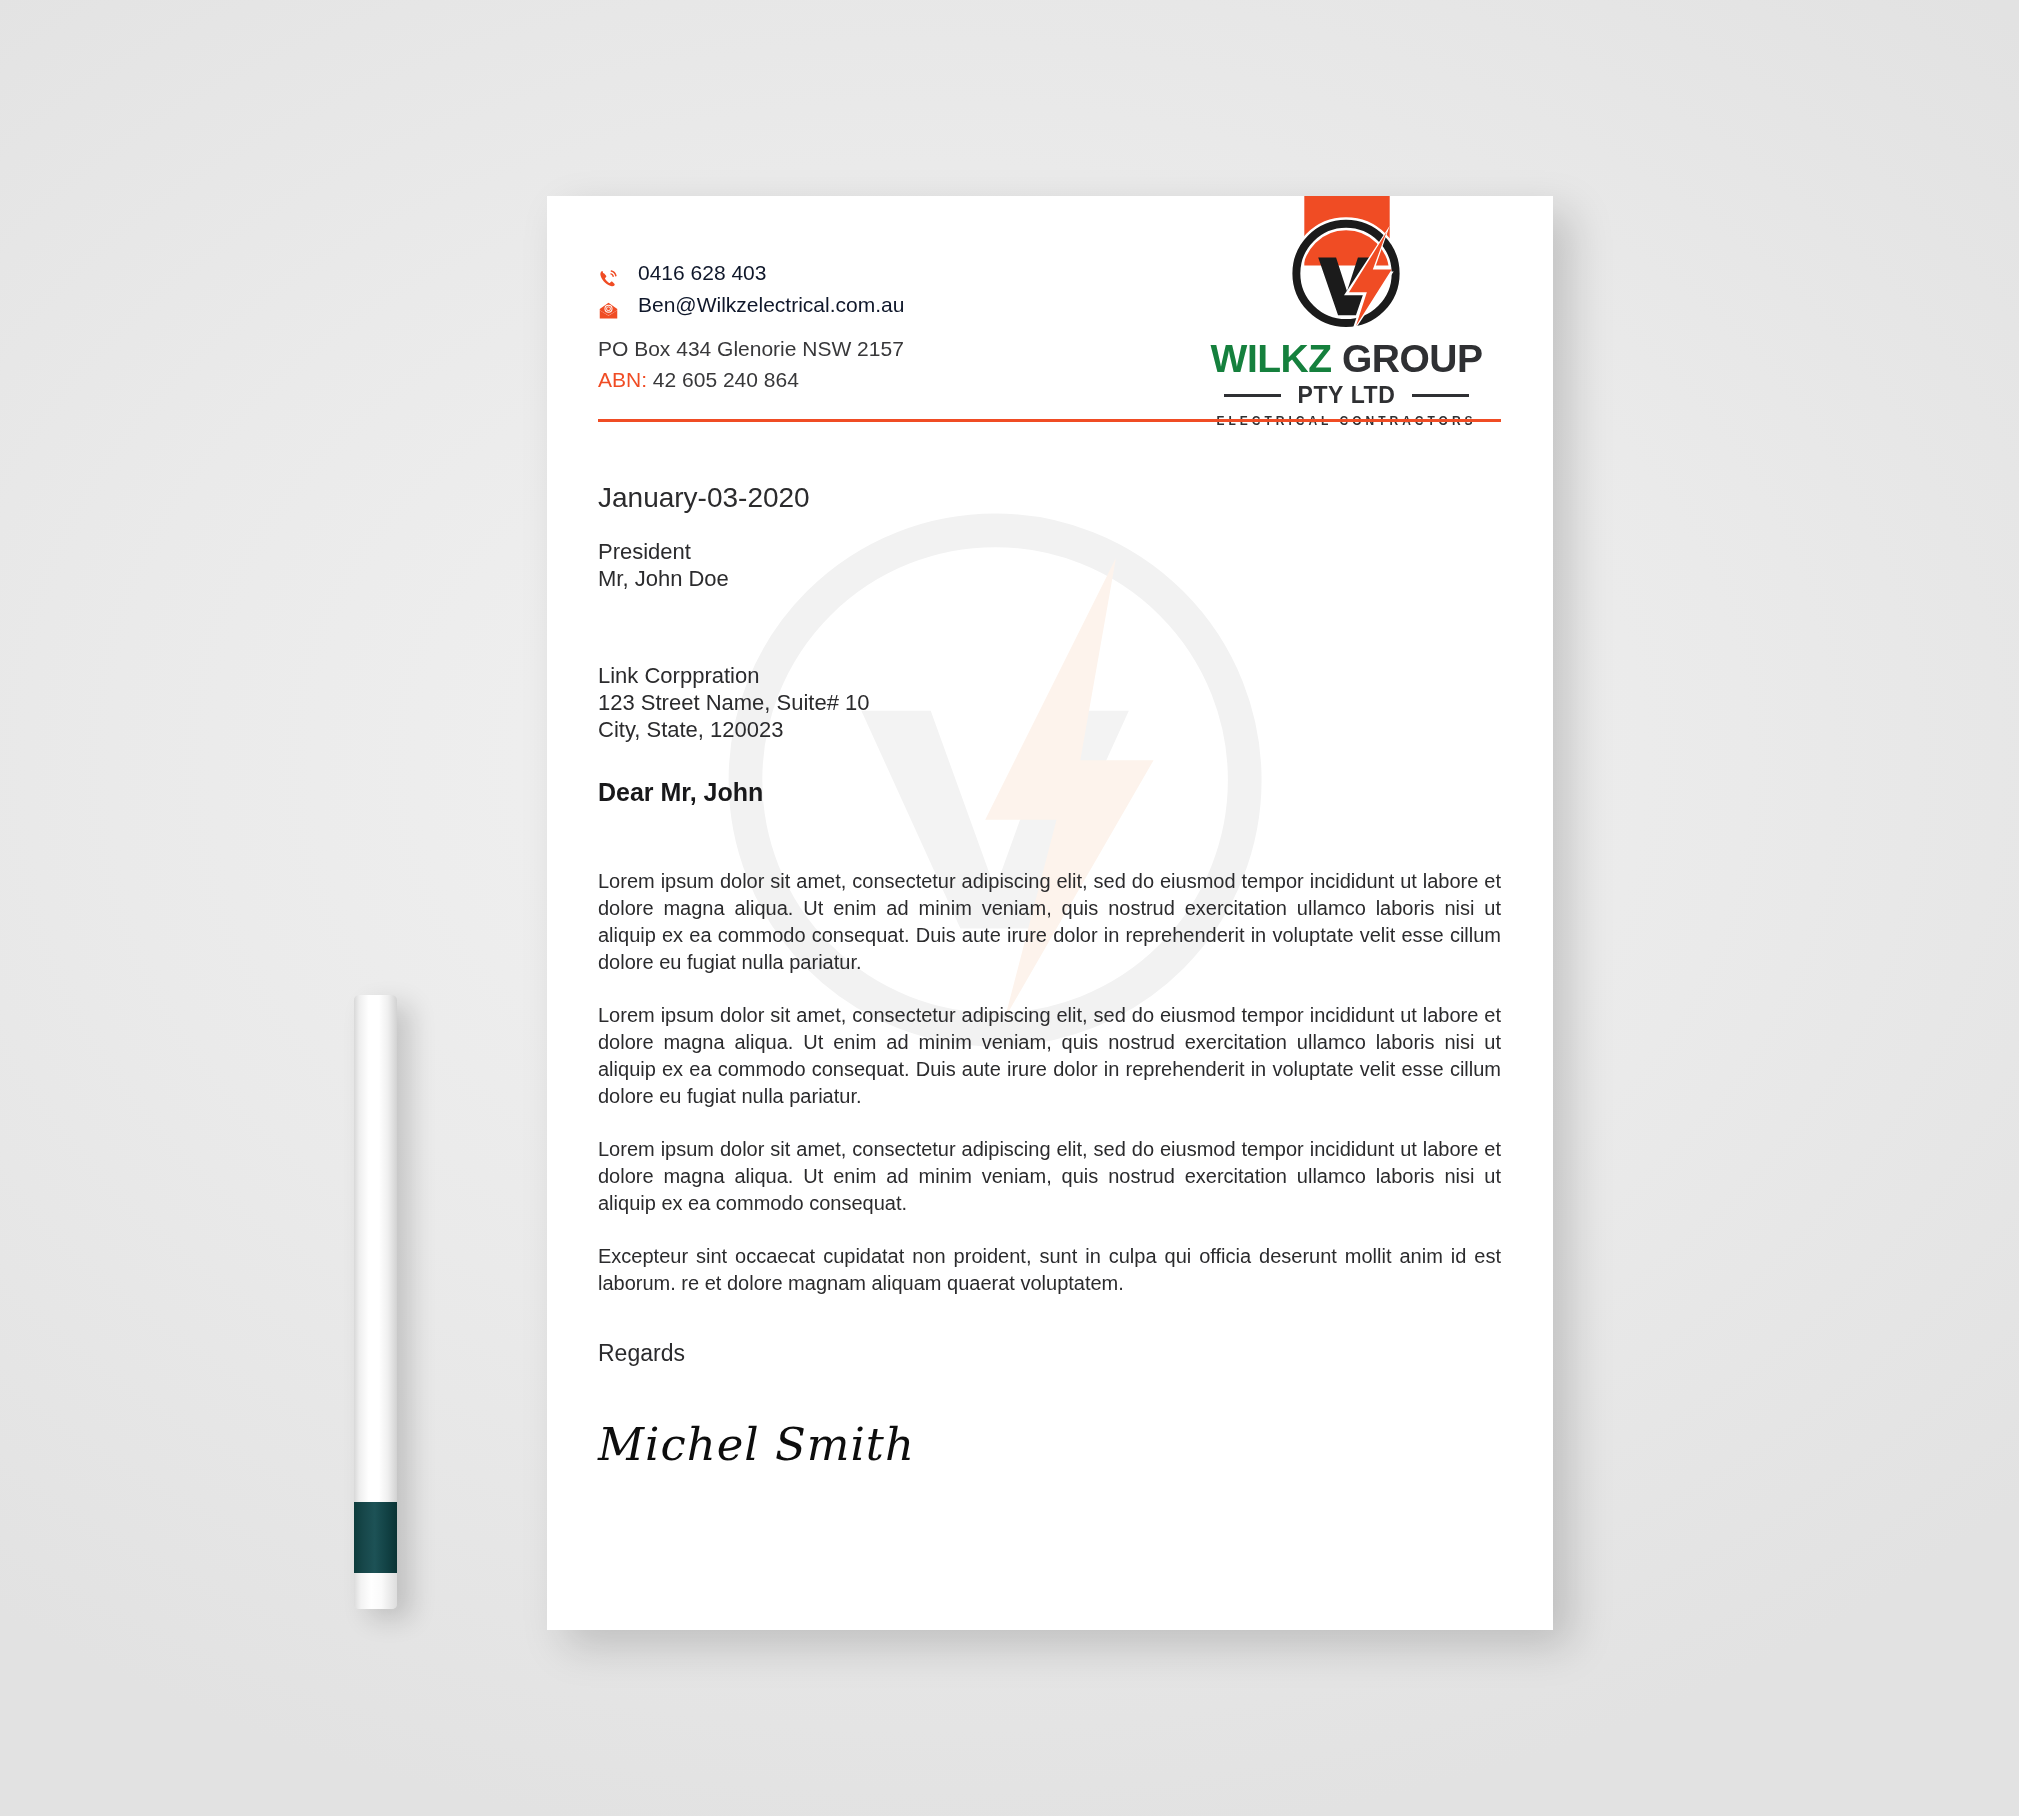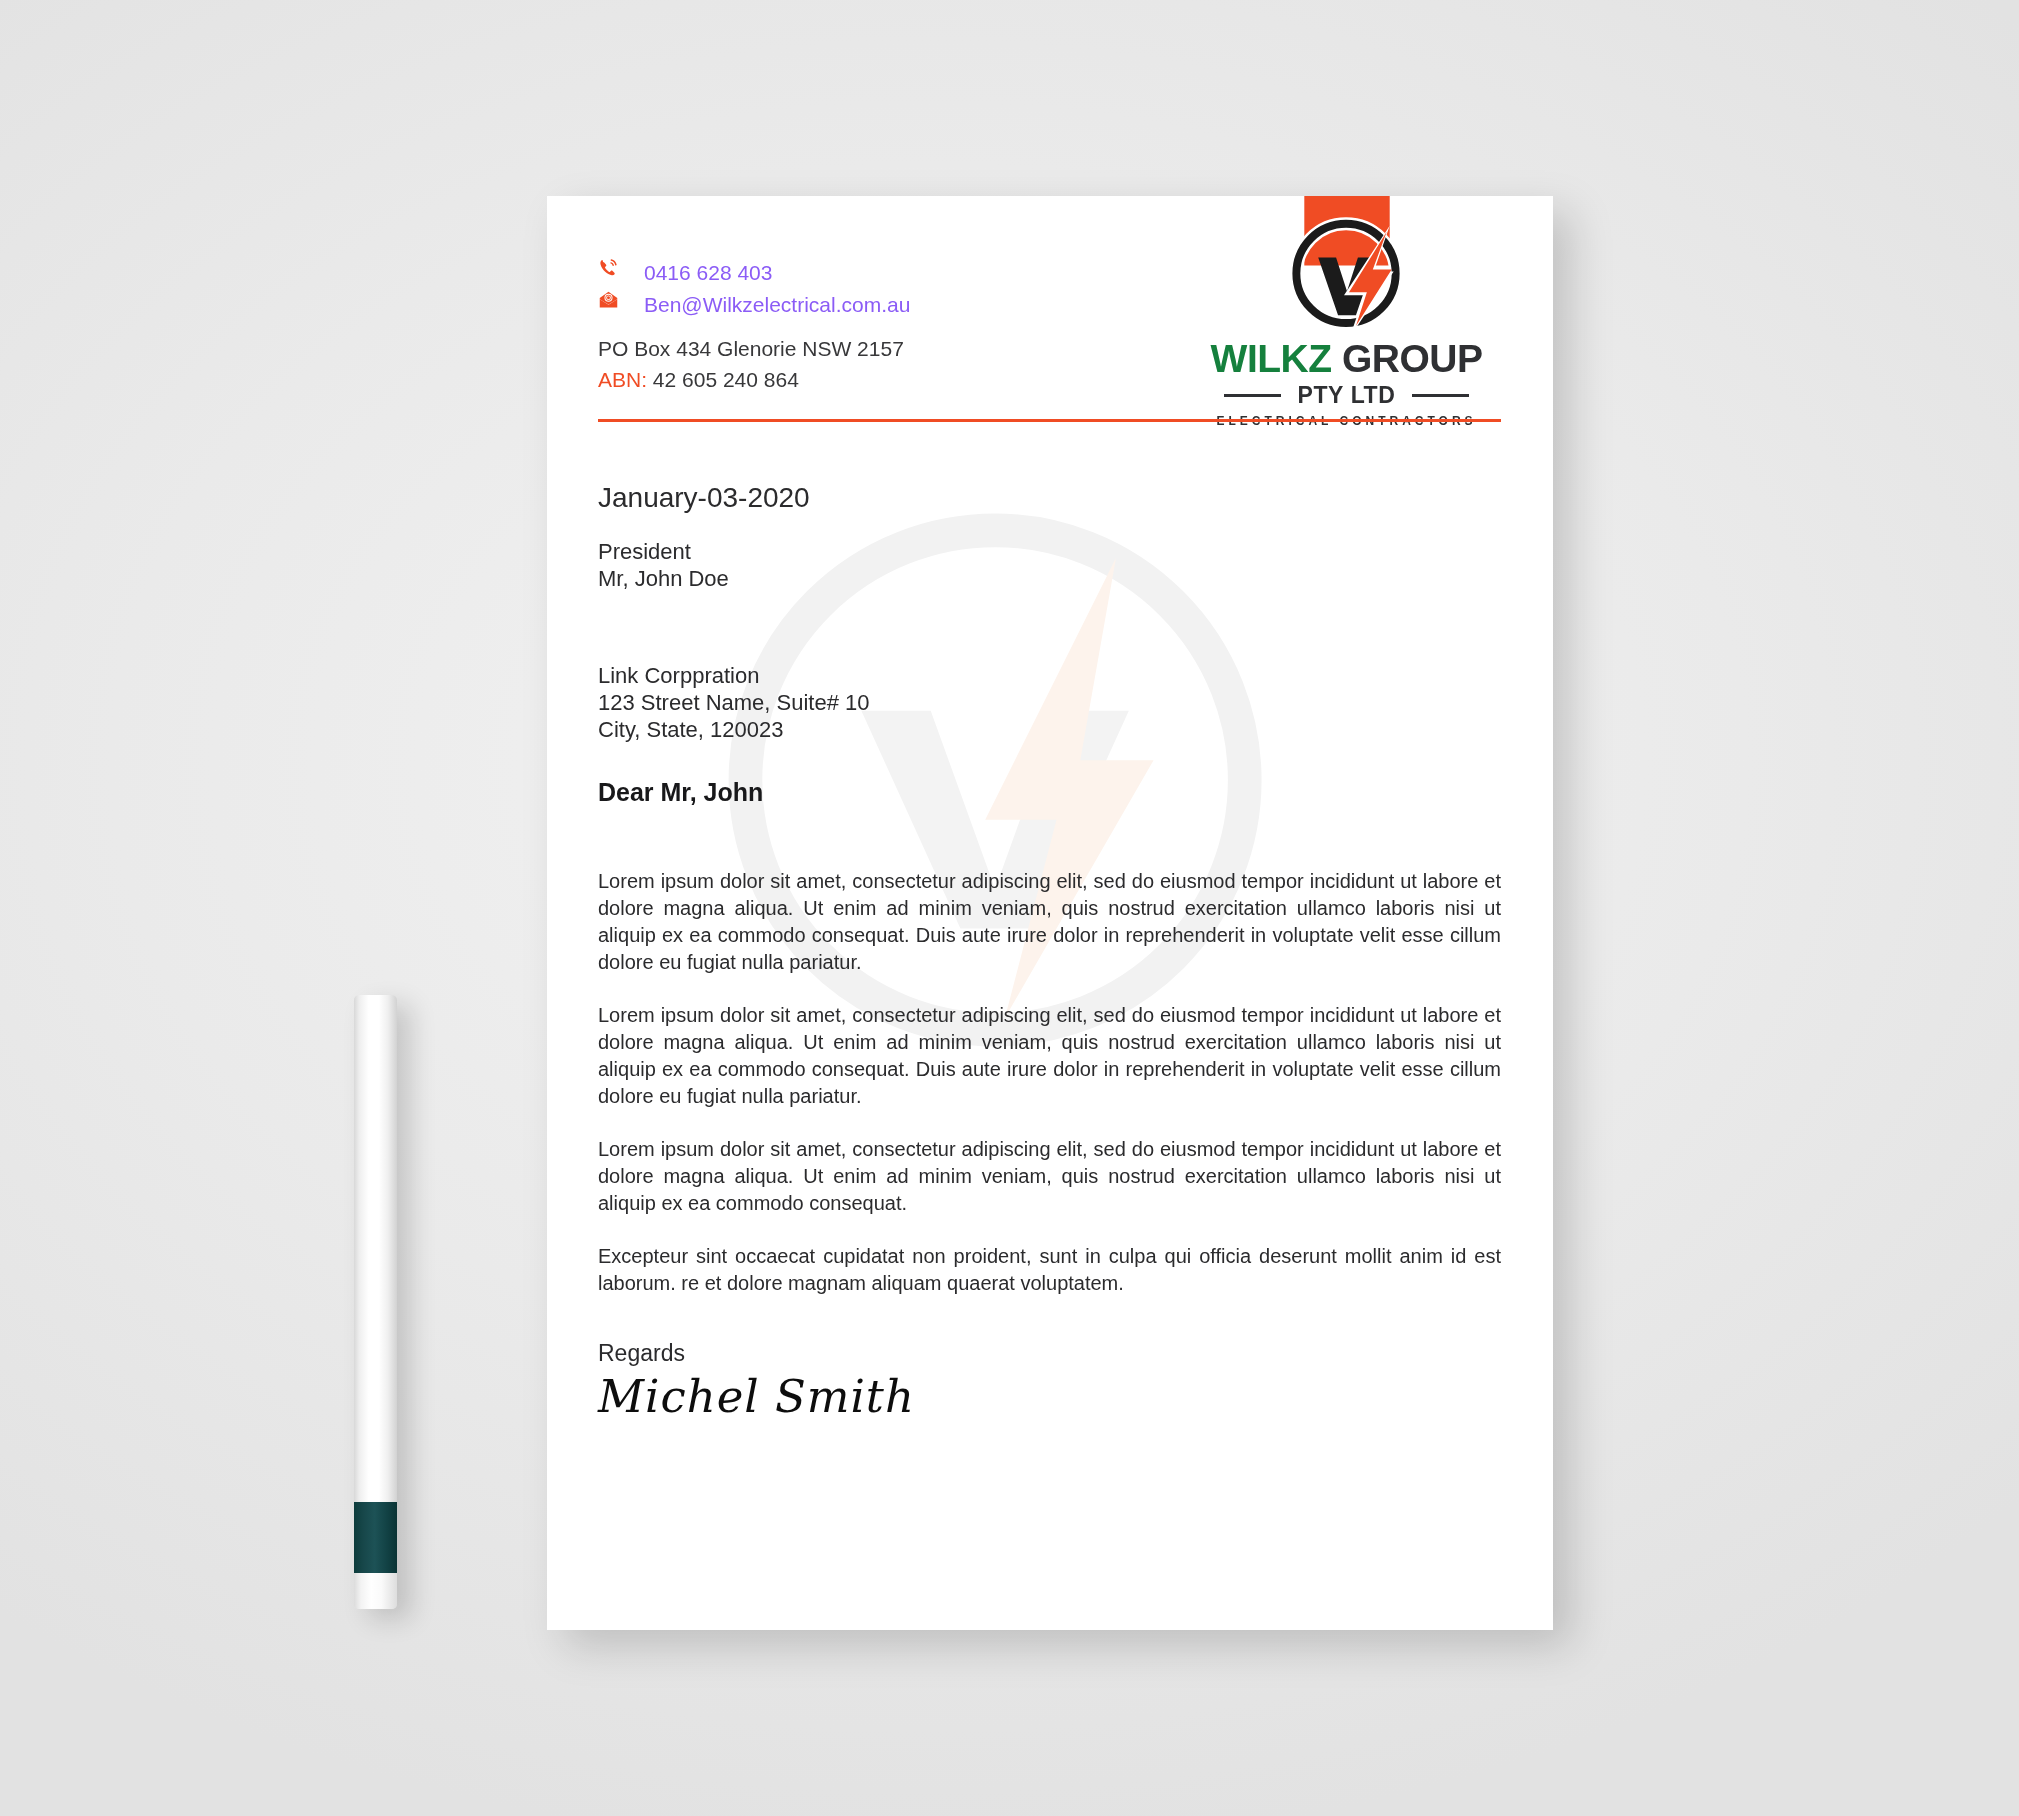--- a/index.html
+++ b/index.html
@@ -90,24 +90,24 @@
     width: 903px;
   }
   .contact {
     position: absolute;
     left: 0;
     top: 61px;
     width: 515px;
   }
   .contact-line {
     display: flex;
-    align-items: flex-start;
-    gap: 25px;
+    align-items: flex-end;
+    gap: 19px;
     font-size: 21px;
-    color: #8b5cf6;
+    color: #0f172a;
     line-height: 32px;
     white-space: nowrap;
   }
   .contact-icon {
     width: 21px;
     height: 21px;
     flex: 0 0 21px;
     display: block;
   }
   .addr-block {
@@ -235,20 +235,21 @@
     text-align: justify;
   }
   .body-copy p:last-child { margin-bottom: 0; }
   .regards {
     margin-top: 42px;
     font-size: 23px;
     color: #2b2b2d;
     line-height: 28px;
   }
   .signature {
+    margin-top: 48px;
     font-family: "DejaVu Serif", serif;
     font-style: italic;
     font-size: 45px;
     color: #0d0d0d;
     line-height: 59px;
     letter-spacing: 1px;
   }
 </style>
 </head>
 <body>

